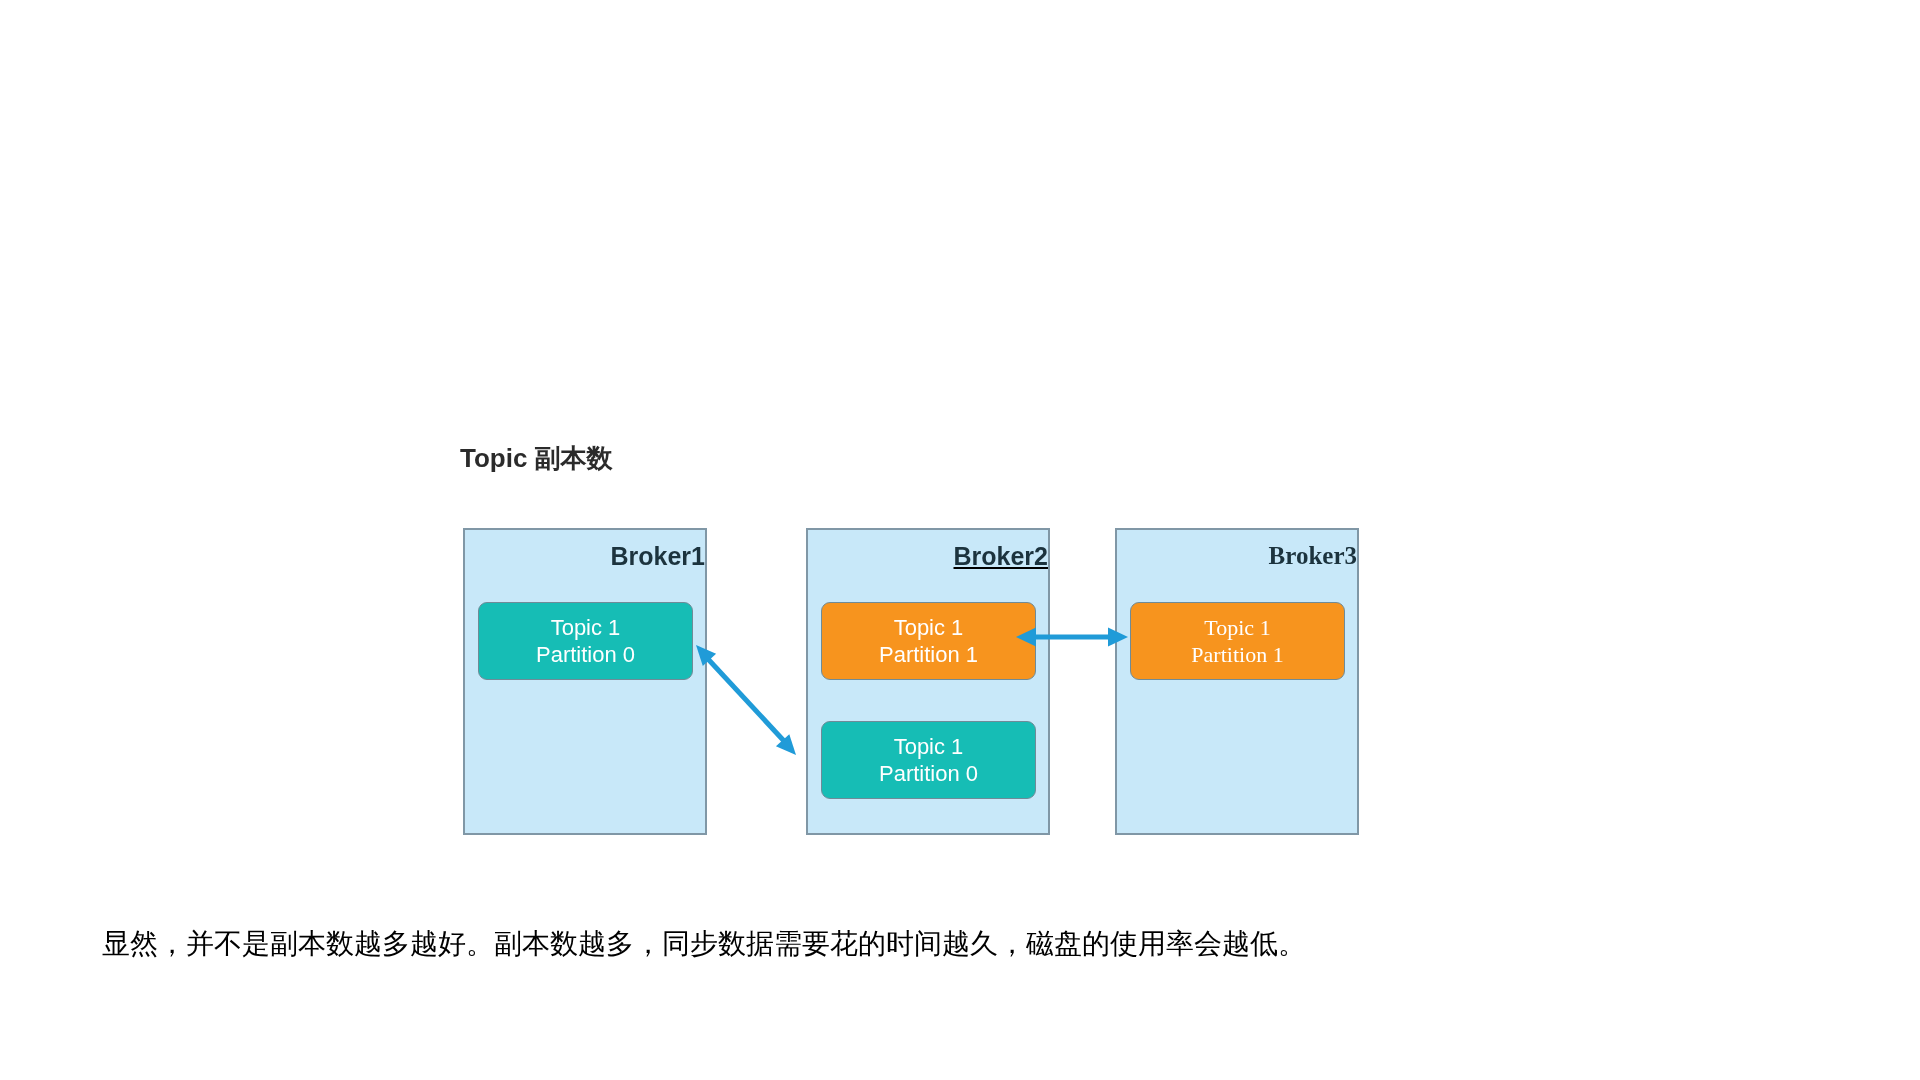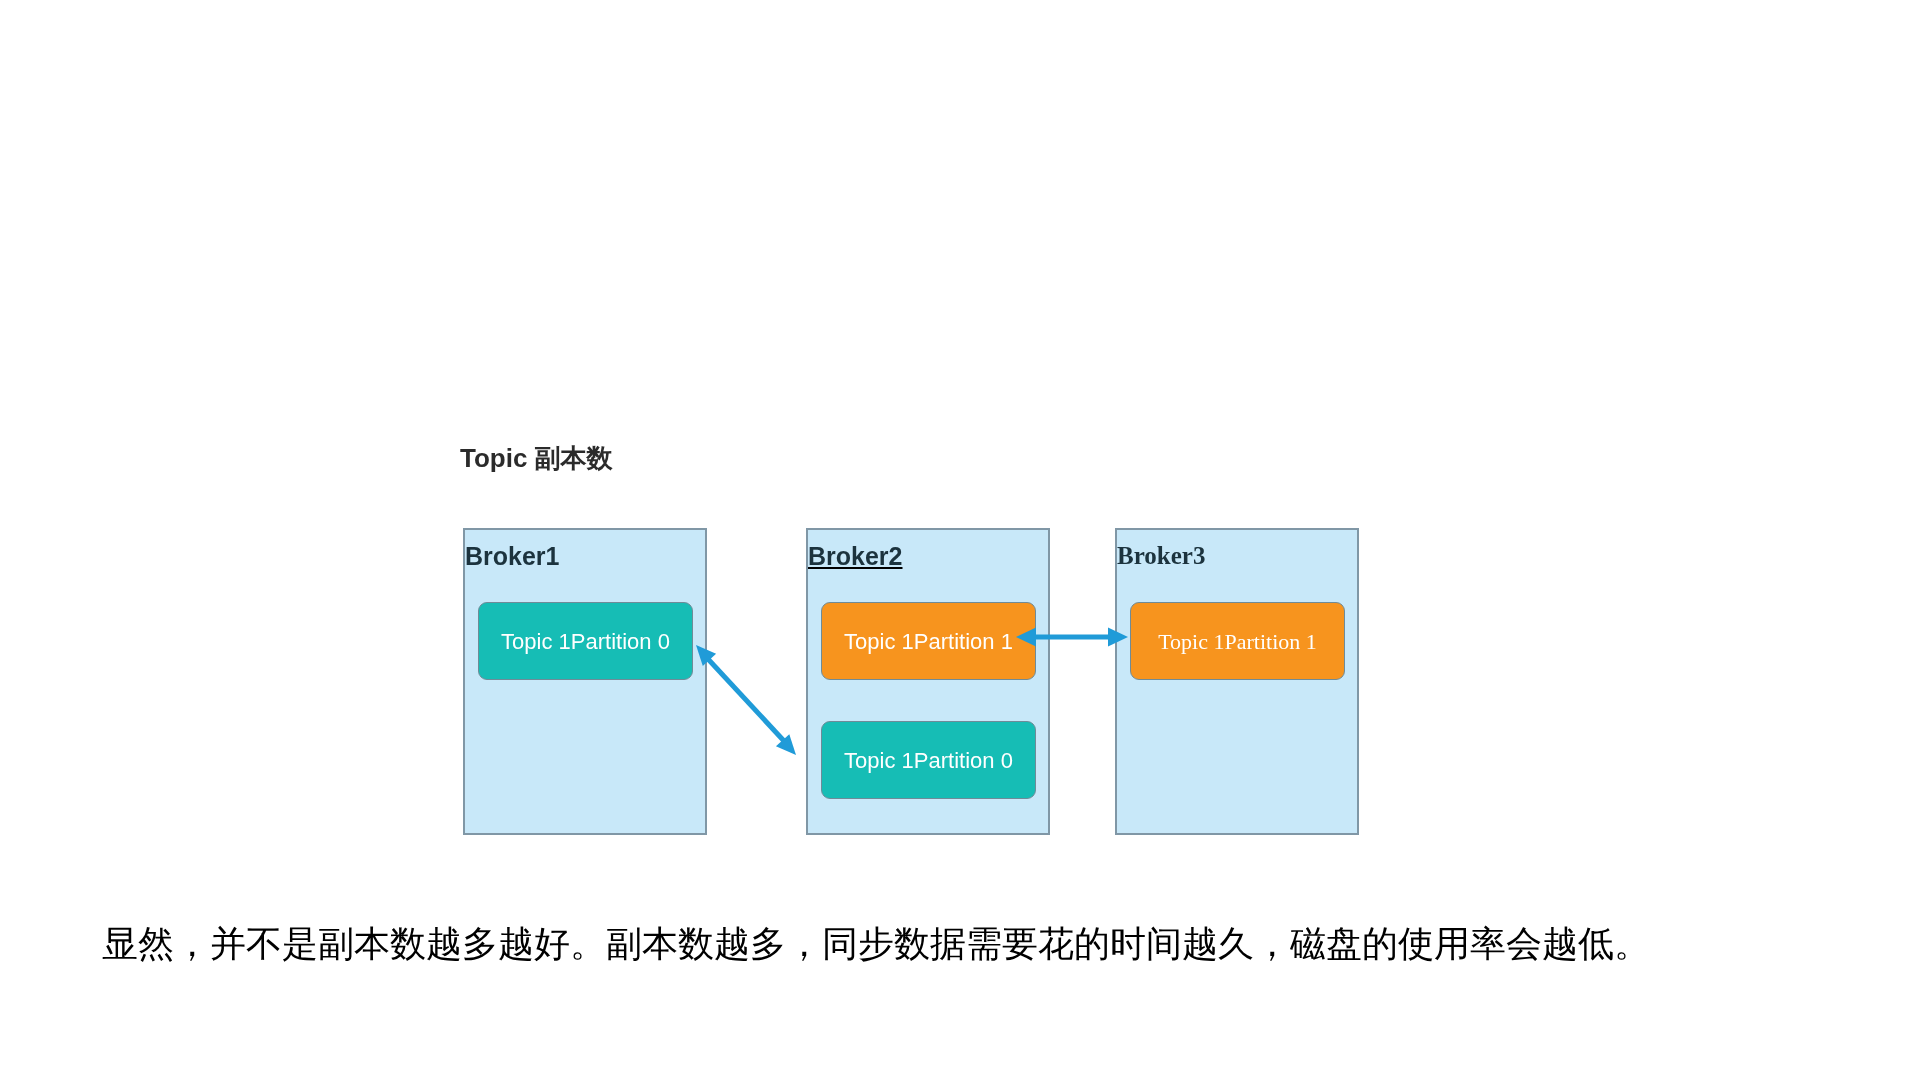--- a/index.html
+++ b/index.html
@@ -37,47 +37,47 @@
   
   .intro {
     position:absolute; left:120px; top:220px;
     font-family:"Liberation Serif","DejaVu Serif",serif;
     font-size:40px; line-height:53px; color:#000000;
     white-space:nowrap;
   }
   .footer-text {
     position:absolute; left:102px; top:922px;
     font-family:"Liberation Serif","DejaVu Serif",serif;
-    font-size:36px; line-height:44px; color:#000000;
+    font-size:28px; line-height:44px; color:#000000;
     white-space:nowrap;
   }
 
   
   .diagram-title {
     position:absolute; left:460px; top:441px;
     font-weight:700; font-size:26px; color:#2b2b2b;
   }
   .broker {
     position:absolute; top:528px; width:244px; height:307px;
     background:var(--broker-fill,#c8e8f9);
     border:2px solid var(--broker-border,#8097a6);
     box-sizing:border-box;
   }
   .broker-1 { left:463px; }
   .broker-2 { left:806px;text-decoration:underline; }
   .broker-3 { left:1115px;font-family:Liberation Serif, serif; }
   .broker-title {
-    margin-top:12px; text-align:left;
+    margin-top:12px; text-align:right;
     font-weight:700; font-size:25px; color:#1c333e;
   }
   .partition {
     position:absolute; left:13px; width:215px; height:78px;
     border-radius:9px; border:1px solid #6f8b98;
     box-sizing:border-box;
-    display:flex; flex-direction:row; align-items:center; justify-content:center;
+    display:flex; flex-direction:column; align-items:center; justify-content:center;
     color:#ffffff; font-size:22px; line-height:27px; text-align:center;
   }
   .p-top { top:72px; }
   .p-bottom { top:191px; }
   .teal   { background:var(--teal,#16bdb5); }
   .orange { background:var(--orange,#f7941e); }
 
   .arrows { position:absolute; left:0; top:0; pointer-events:none; }
   .arrow-shaft { stroke:var(--arrow,#209bd8); stroke-width:5; }
   .arrow-head  { fill:var(--arrow,#209bd8); }

